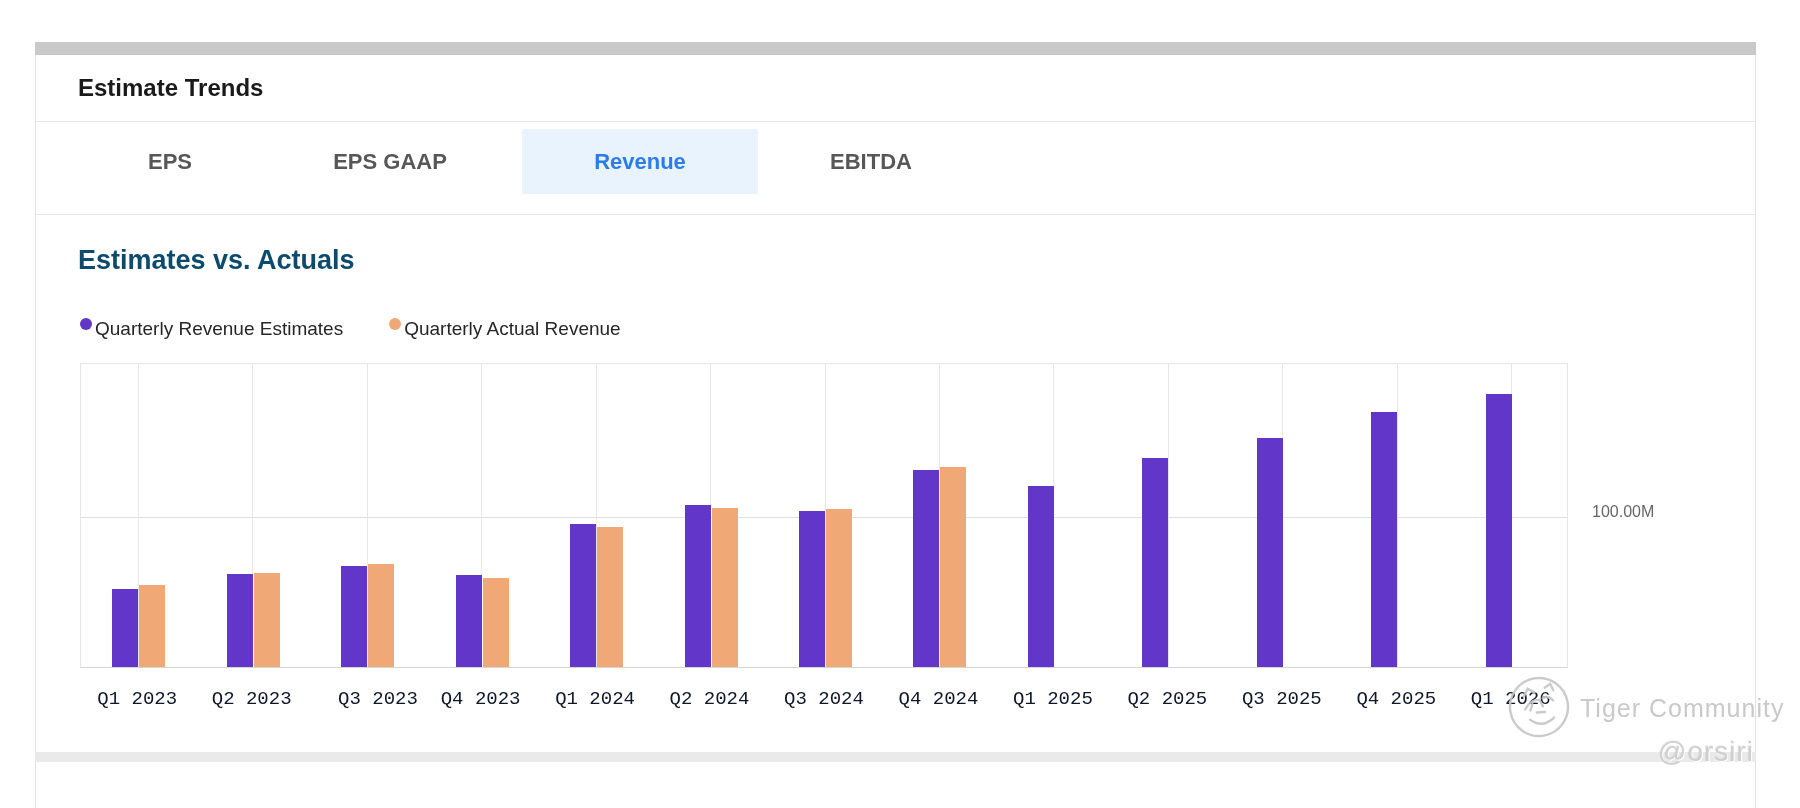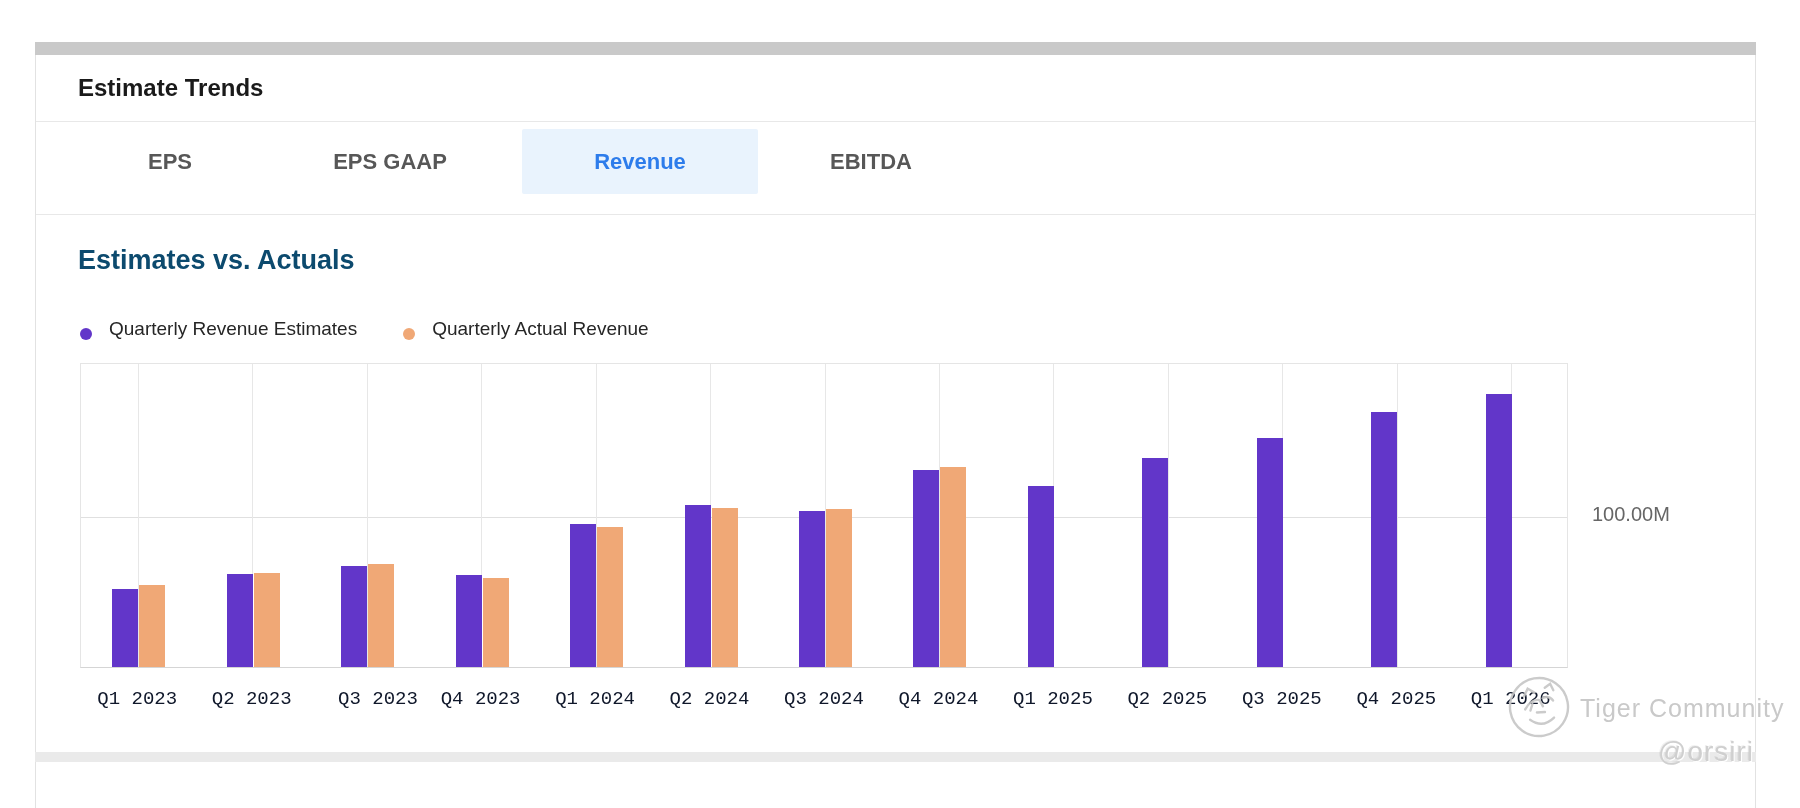--- a/index.html
+++ b/index.html
@@ -20,31 +20,31 @@
   .tab-eps          { left:95px;  width:150px; }
   .tab-eps-gaap     { left:290px; width:200px; }
   .tab-revenue      { left:522px; width:236px; }
   .tab-ebitda       { left:771px; width:200px; }
   .tab-ebitda-margin{ left:1012px;width:260px; }
   .tab-divider{ position:absolute; left:36px; top:214px; width:1719px; height:1px; background:#e8e8e8; }
 
   .section-title { position:absolute; left:78px; top:245px; font-size:27px; font-weight:bold; color:#0c4a6e; }
 
   .legend { position:absolute; left:80px; top:318px; display:flex; gap:46px; align-items:center; }
-  .legend-item { display:flex; align-items:flex-end; gap:17px; }
+  .legend-item { display:flex; align-items:flex-start; gap:3px; }
   .legend-dot { width:12px; height:12px; border-radius:50%; }
   .legend-label { font-size:19px; color:#262626; }
 
   .plot { position:absolute; left:80px; top:363px; width:1488px; height:305px;
           border:1px solid #e5e5e5; border-bottom:1px solid #d5d5d5; background:#fff; }
   .vgrid { position:absolute; top:0; bottom:0; width:1px; background:#e7e7e7; }
   .hgrid { position:absolute; left:0; right:0; height:1px; background:#e0e0e0; }
   .bar   { position:absolute; bottom:0; width:26px; }
   .xlabel{ position:absolute; top:688px; width:130px; text-align:center; font-size:19px; color:#0f172a;font-family:Liberation Mono, monospace; }
-  .ytick { position:absolute; left:1592px; top:503px; font-size:20px; color:#666; }
+  .ytick { position:absolute; left:1592px; top:503px; font-size:16px; color:#666; }
 
   .bottom-sep { position:absolute; left:35px; top:752px; width:1721px; height:10px; background:#eaeaea; }
 
   .wm-logo { position:absolute; left:1506px; top:674px; width:66px; height:66px; opacity:.9;
              transform:rotate(-10deg); z-index:5; }
   .wm-text { position:absolute; left:1580px; top:694px; font-size:25px; color:#c9c9c9;
              text-shadow:1px 1px 0 #fff; letter-spacing:1px; z-index:5; }
   .wm-handle { position:absolute; left:1658px; top:736px; font-size:28px; color:#cfcfcf;
              text-shadow:1px 1px 0 #fff, -1px -1px 0 rgba(0,0,0,0.06); letter-spacing:1px; z-index:6; }
 </style>

